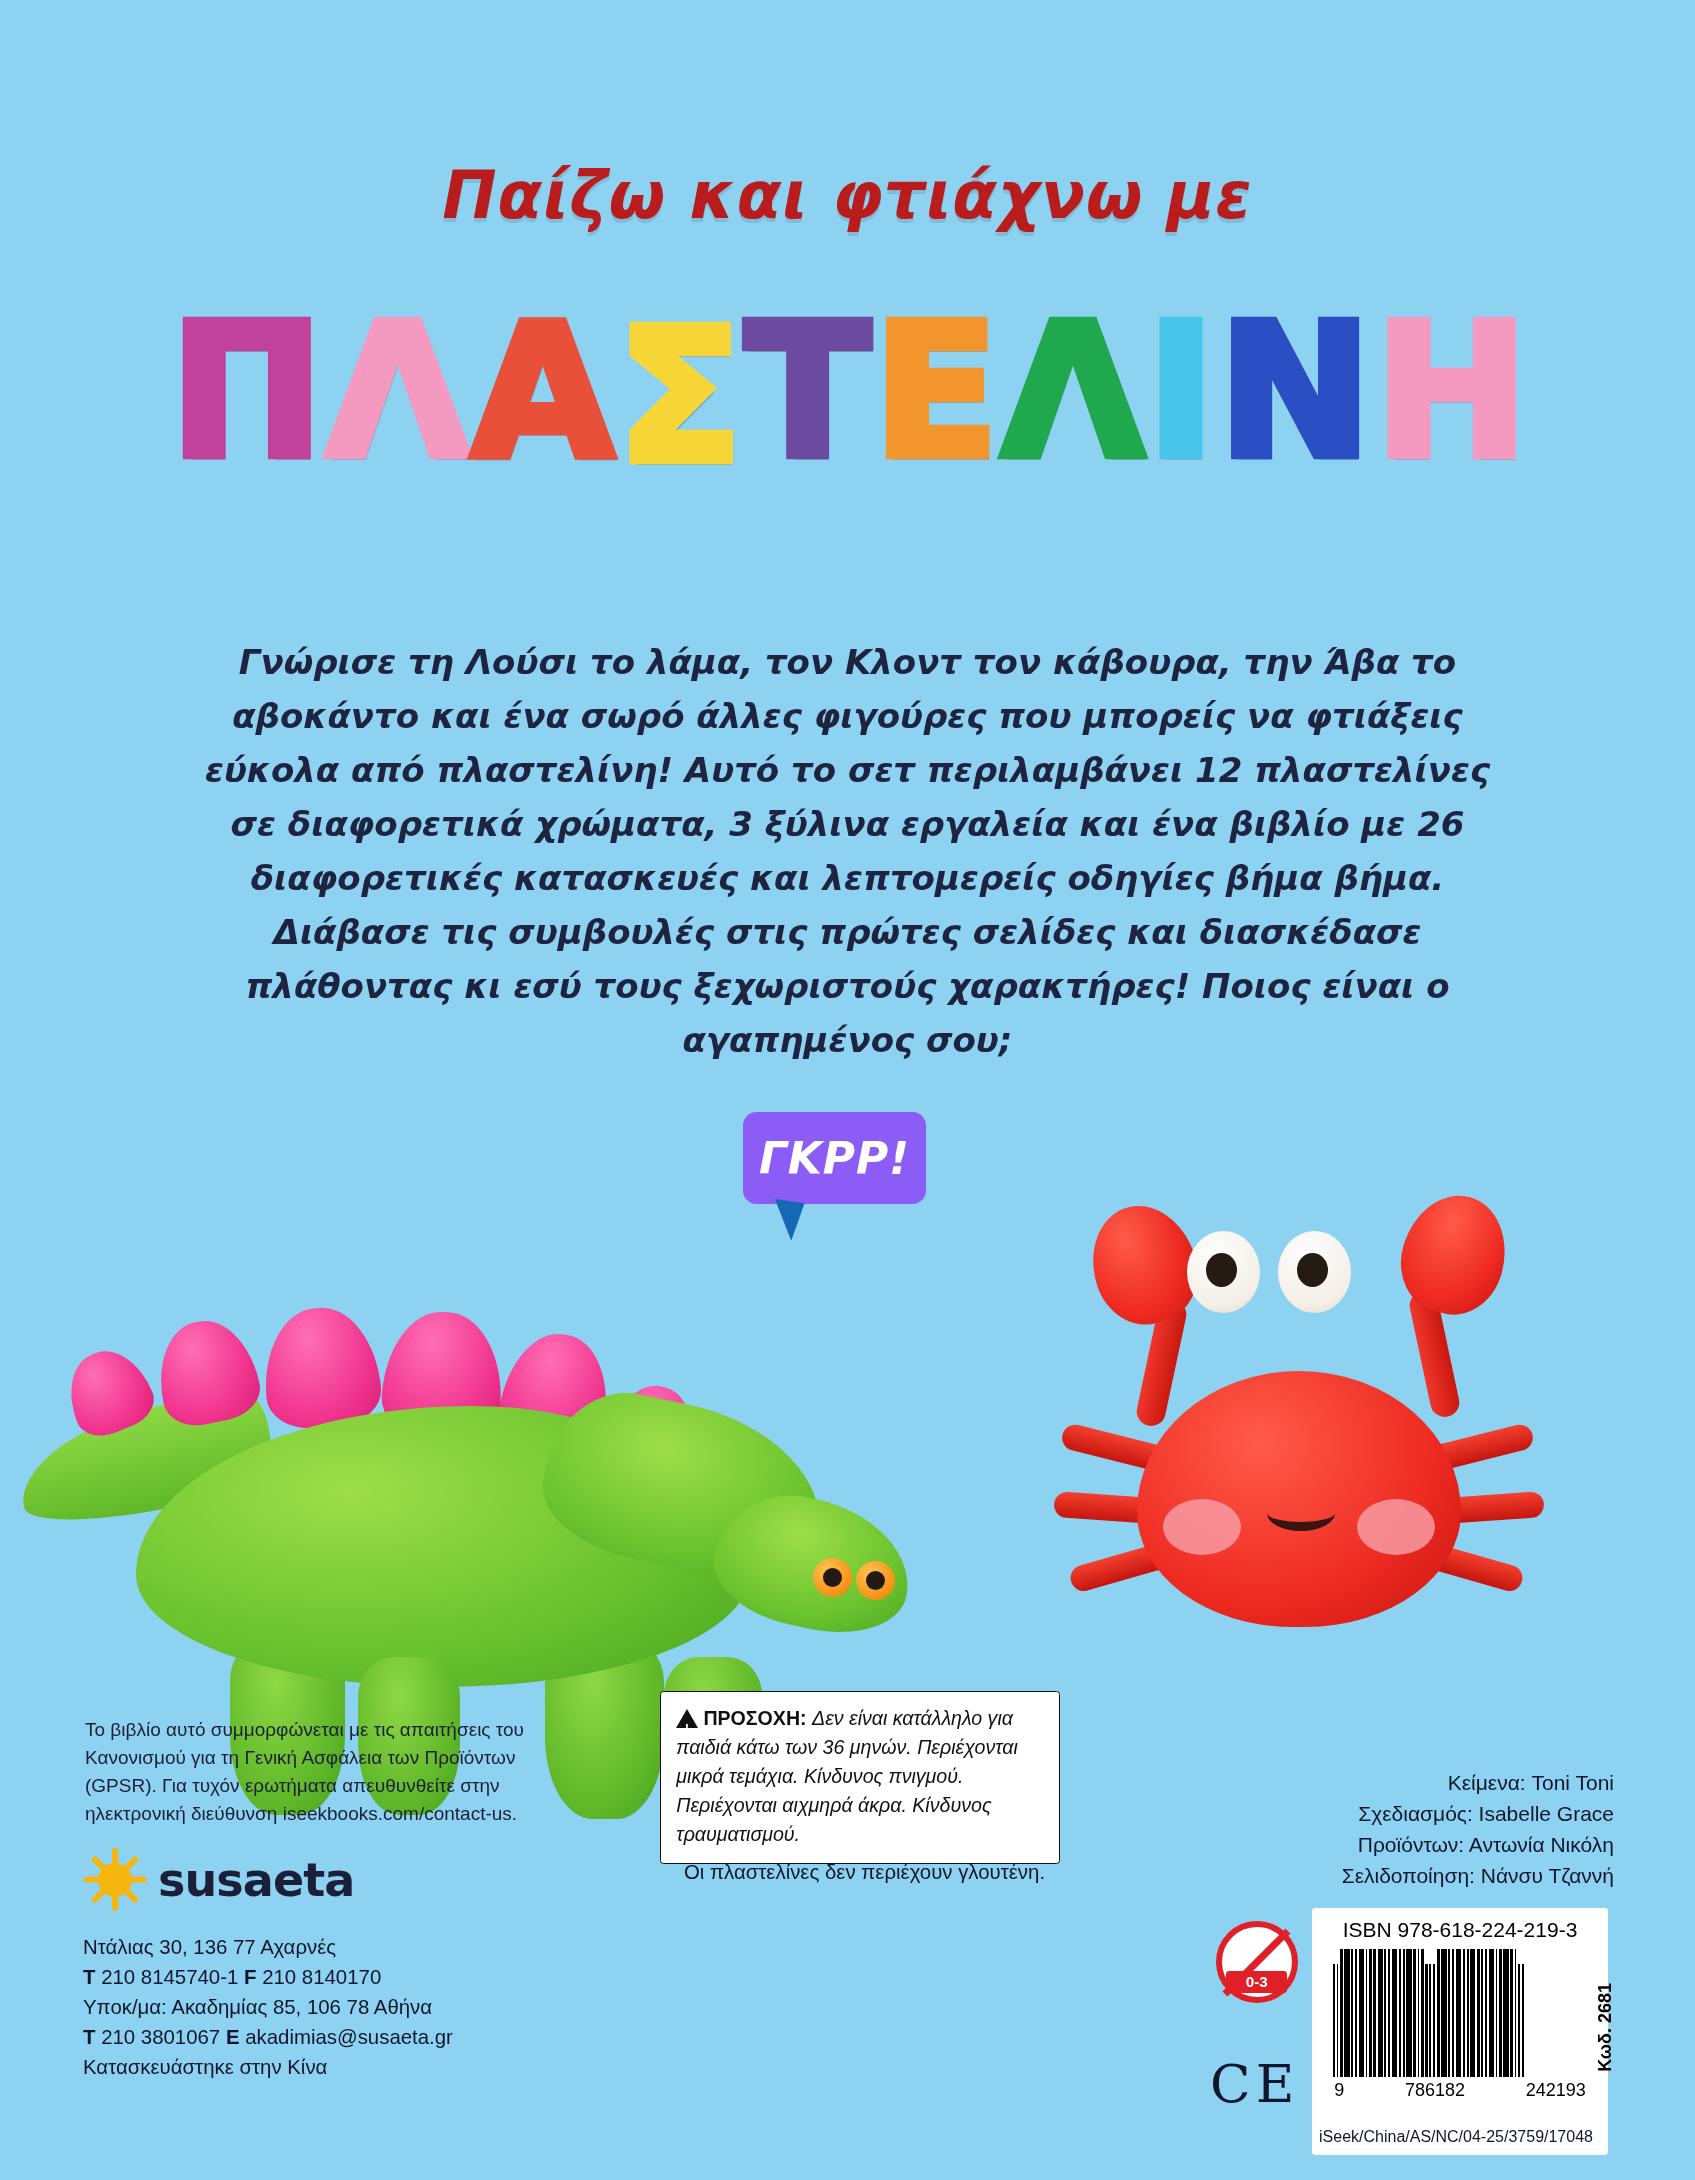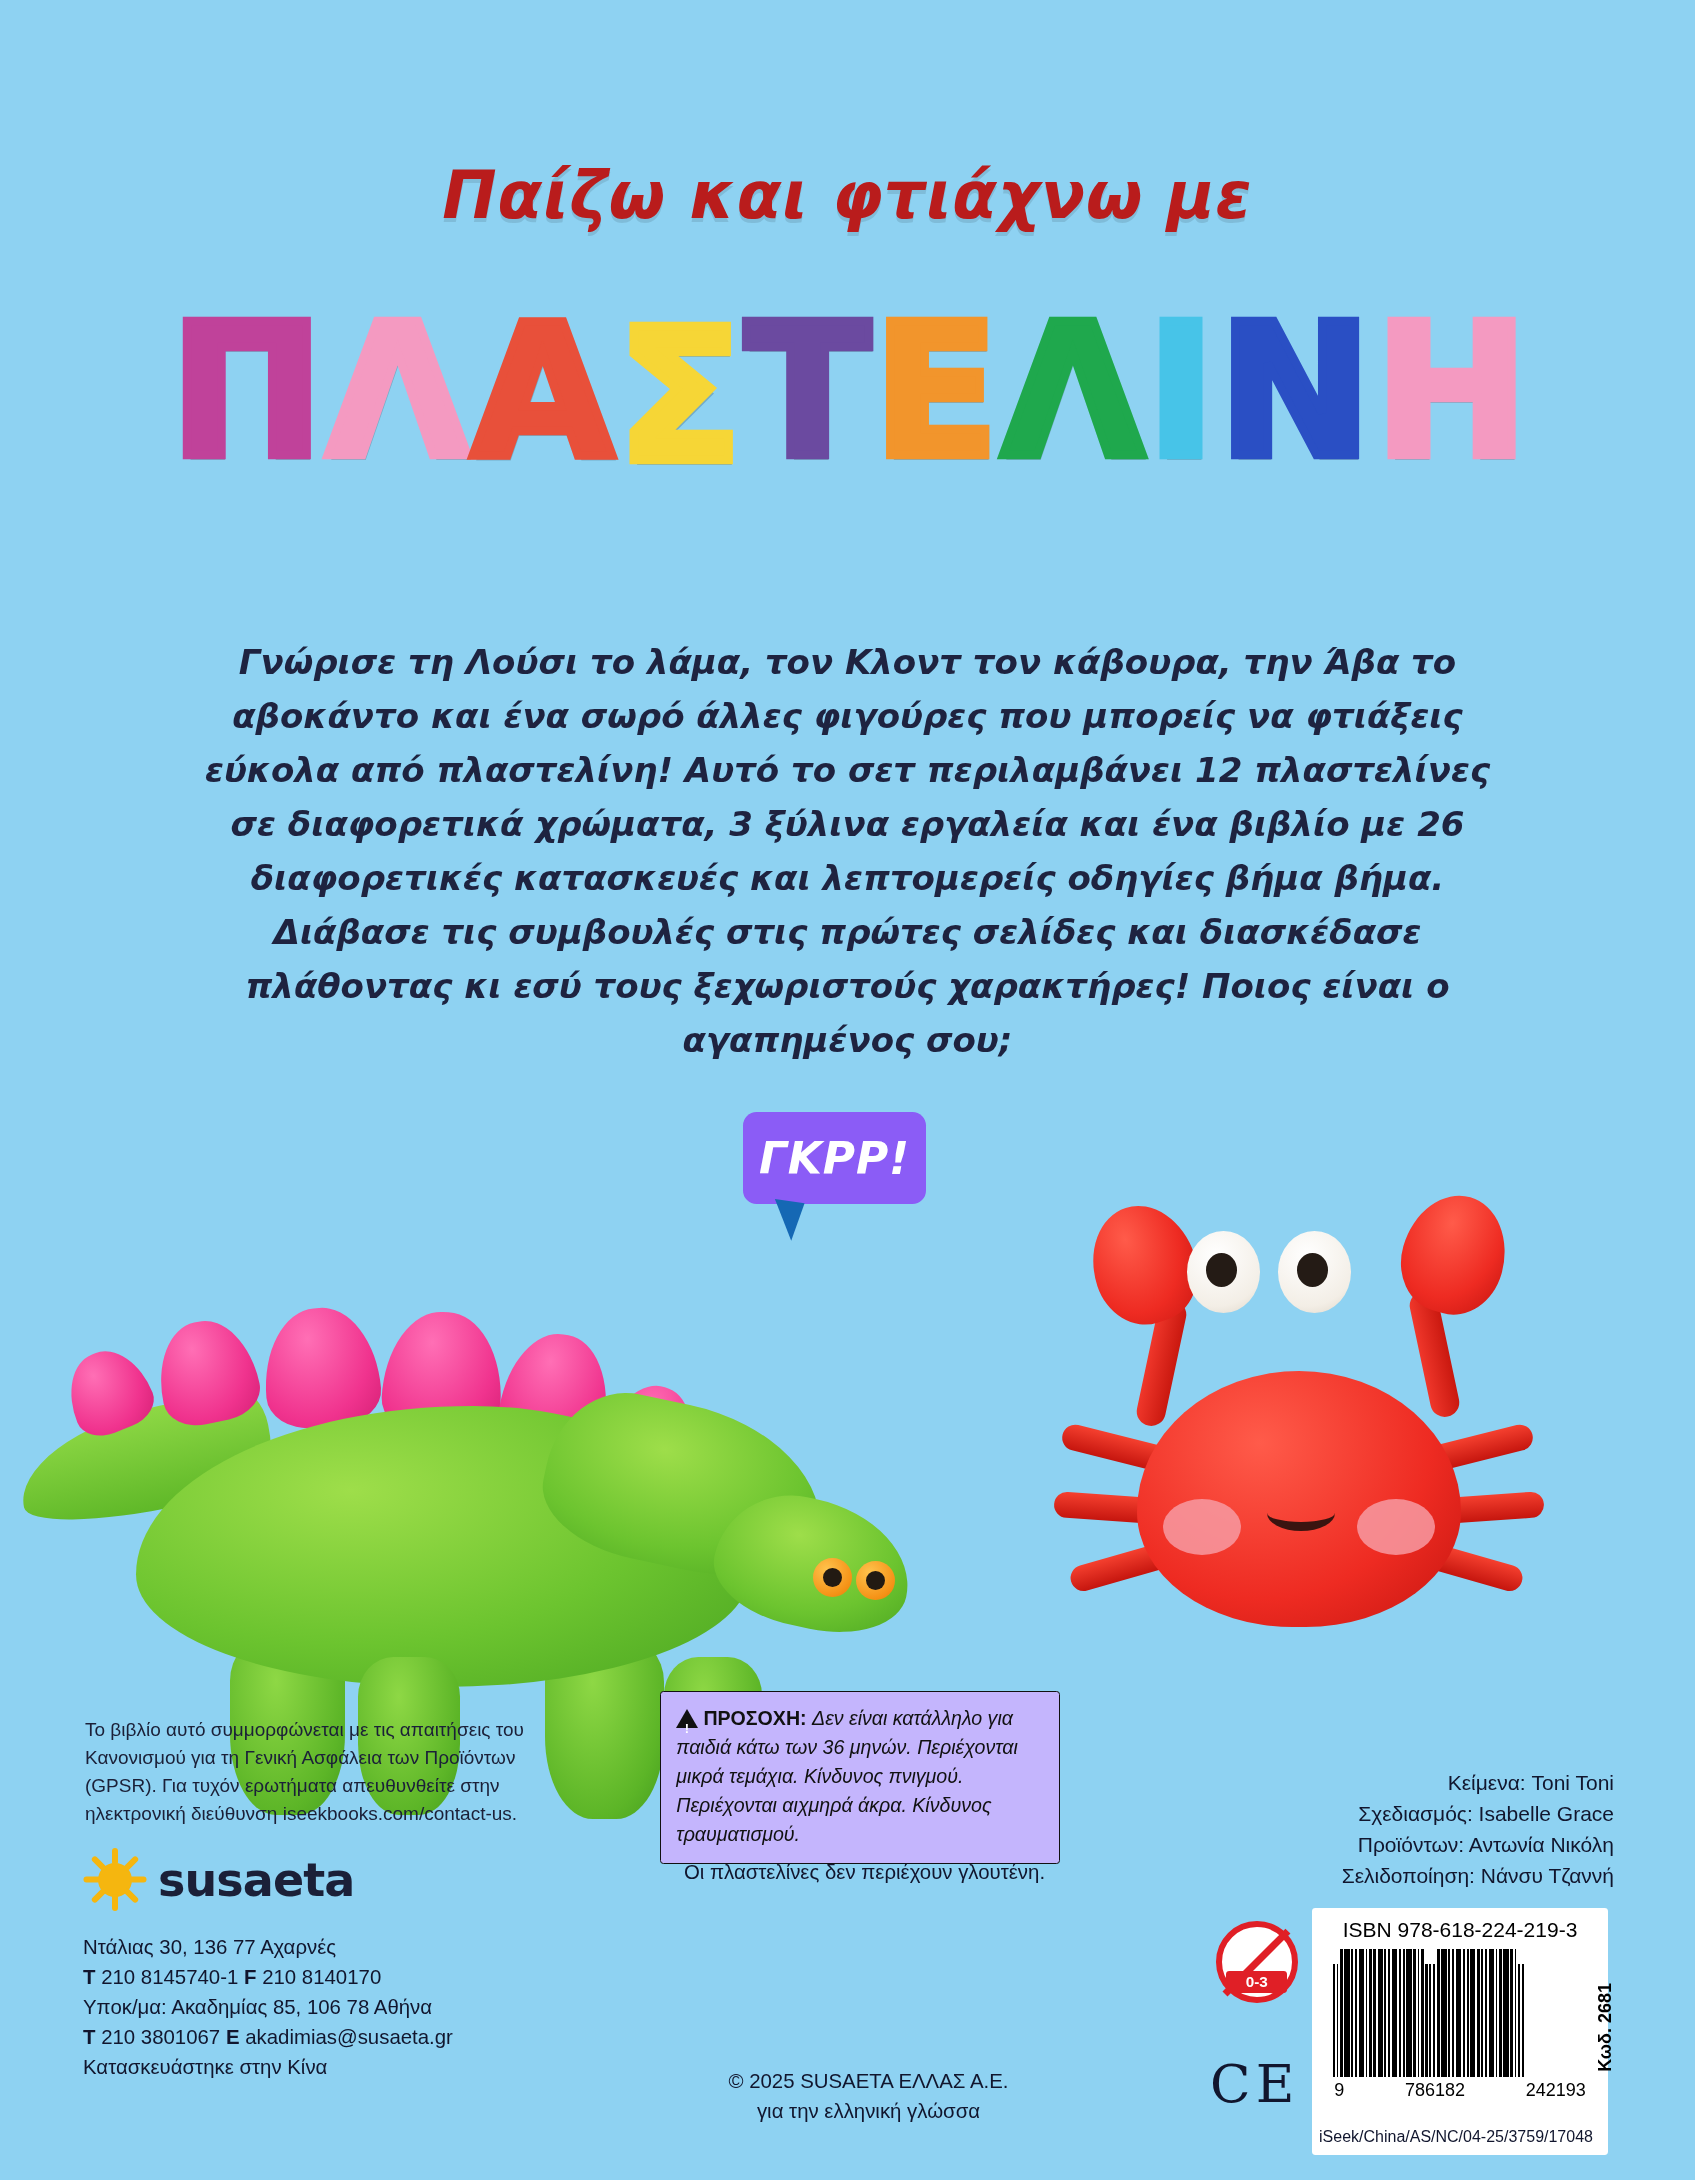--- a/index.html
+++ b/index.html
@@ -256,21 +256,21 @@
   }
   .addr {
     position: absolute; top: 1932px; left: 83px; width: 528px;
     font-size: 20.4px; line-height: 30px; color: #11162e;
   }
   .addr b { font-weight: bold; }
 
   .warning {
     position: absolute; top: 1691px; left: 660px;
     width: 400px; padding: 12px 15.3px 13.6px 15.3px;
-    background: #c4b5fd; border: 1.7px solid #111111;
+    background: #ffffff; border: 1.7px solid #111111;
     border-radius: 3.4px;
     font-size: 19.6px; line-height: 29px; color: #111111;
     font-style: italic;
   }
   .warning .hdr { font-style: normal; }
   .warning .hdr b { font-weight: bold; font-style: normal; }
   .tri {
     display: inline-block; vertical-align: -3.4px;
     width: 0; height: 0; margin-right: 5.1px;
     border-left: 11px solid transparent;
@@ -463,24 +463,20 @@
   <div class="warning">
     <div class="hdr">
       <span class="tri"></span><b>ΠΡΟΣΟΧΗ:</b>
       <span style="font-style:italic">Δεν είναι κατάλληλο για παιδιά κάτω των 36 μηνών. Περιέχονται μικρά τεμάχια. Κίνδυνος πνιγμού. Περιέχονται αιχμηρά άκρα. Κίνδυνος τραυματισμού.</span>
     </div>
   </div>
 
   <div class="gluten">Οι πλαστελίνες δεν περιέχουν γλουτένη.</div>
 
 
-  <div class="greek-rights">
-    <div>© 2025 SUSAETA ΕΛΛΑΣ Α.Ε.</div>
-    <div>για την ελληνική γλώσσα</div>
-  </div>
 
   <div class="credits">
     <div>Κείμενα: Toni Toni</div>
     <div>Σχεδιασμός: Isabelle Grace</div>
     <div>Προϊόντων: Αντωνία Νικόλη</div>
     <div>Σελιδοποίηση: Νάνσυ Τζαννή</div>
   </div>
 
   <div class="age-warn">
     <div class="ring"></div>

